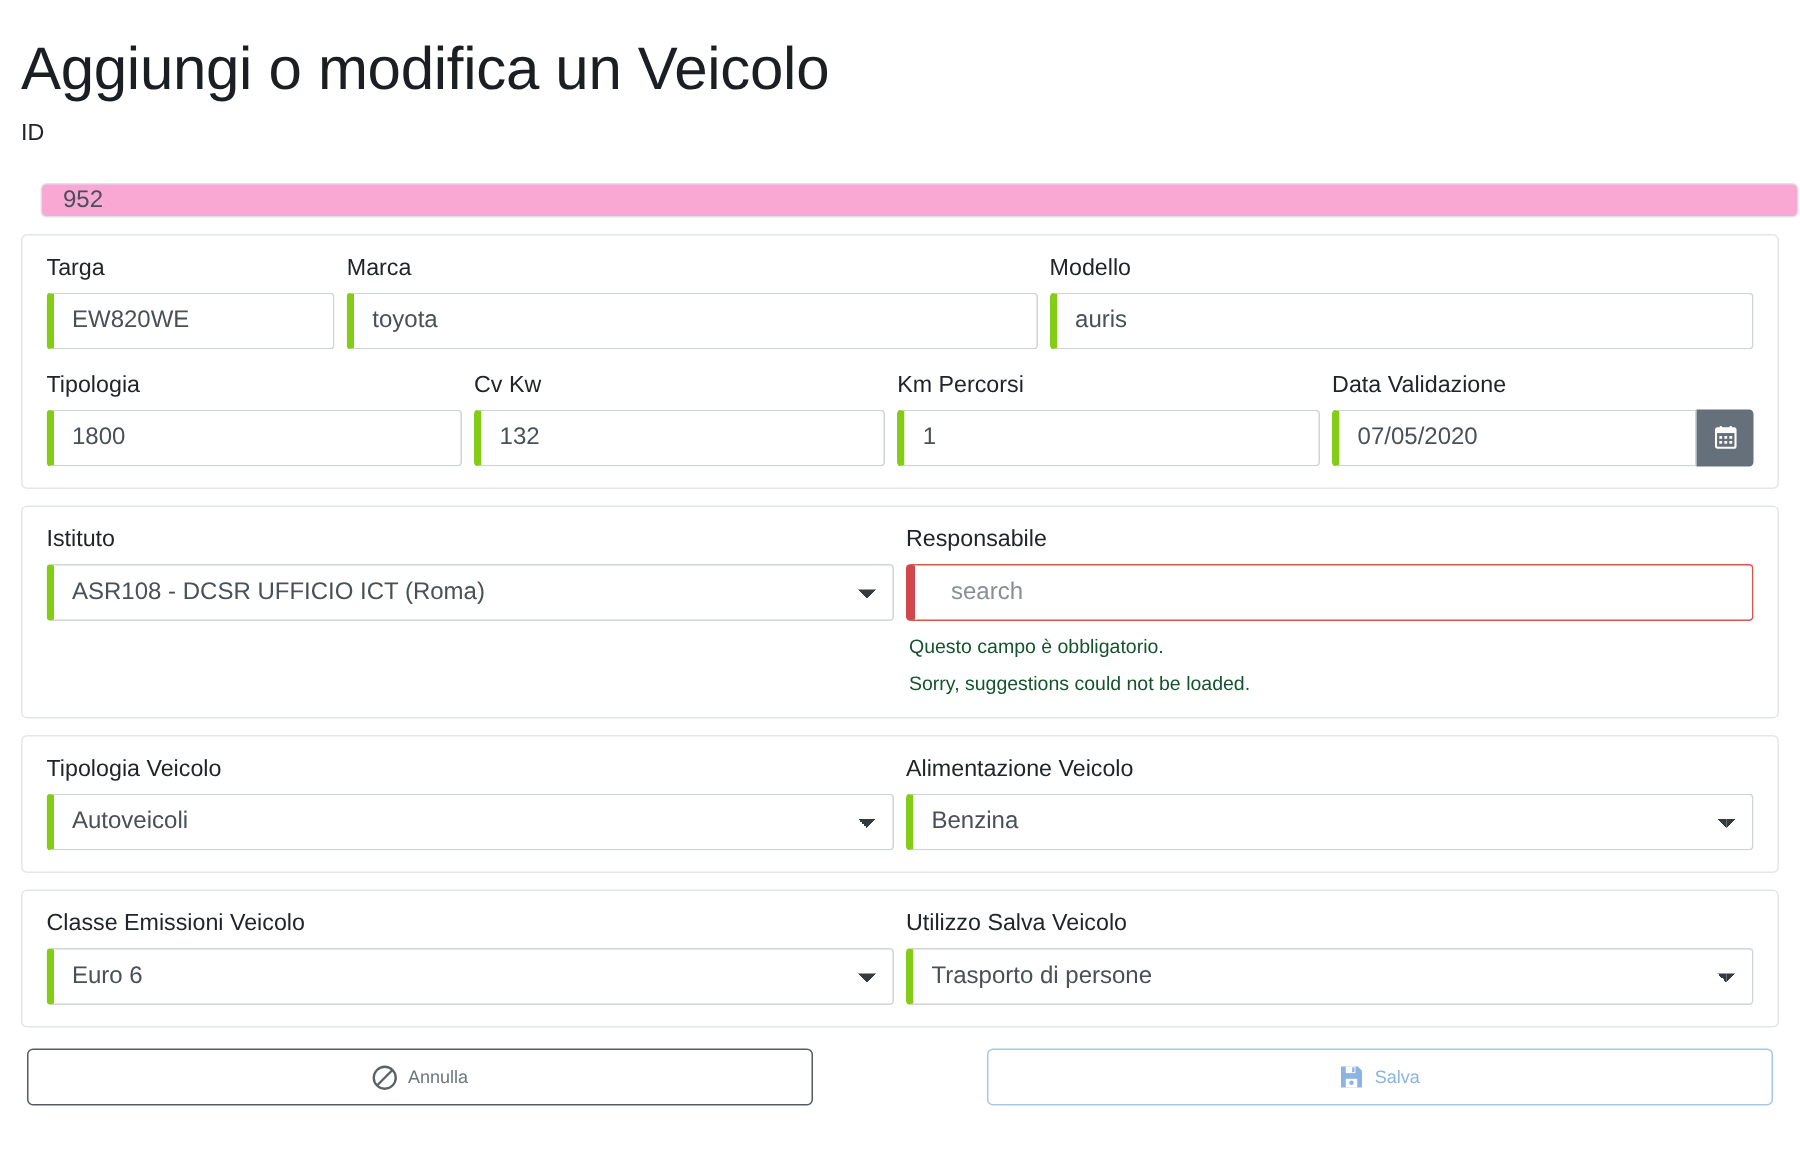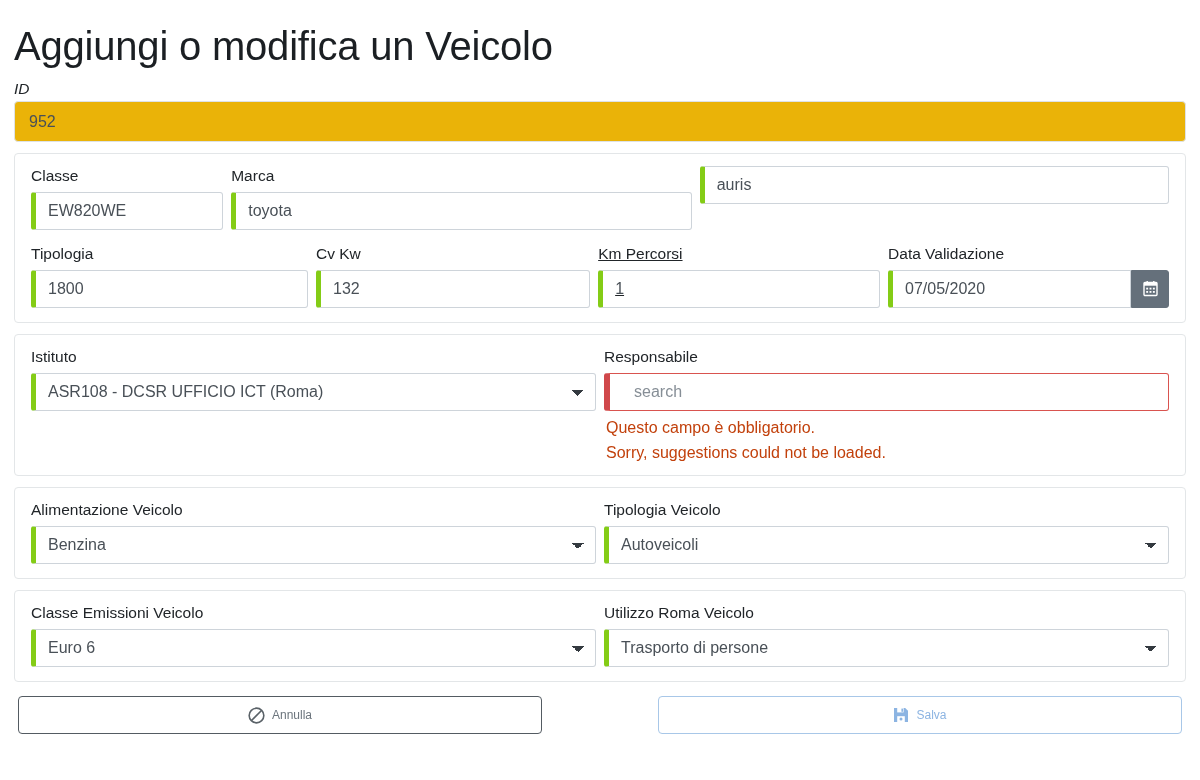--- a/index.html
+++ b/index.html
@@ -35,46 +35,46 @@
   .field-label {
     display: block;
     font-size: 15.5px;
     font-weight: 400;
     color: #212529;
     line-height: 20px;
     margin: 0 0 6px 0;
   }
   .label-id {
     margin-top: 9px;
-    margin-bottom: 2px;
-    font-style: italic;
+    margin-bottom: 23px;
   }
   
   .inp {
     box-sizing: border-box;
     height: 38px;
     width: 100%;
     border: 1px solid #ced4da;
     border-radius: 3px;
     background: #ffffff;
     font-family: "Liberation Sans", sans-serif;
     font-size: 16px;
     color: #495057;
     padding: 0 10px 0 14px;
     line-height: 36px;
     outline: none;
     display: block;
   }
   .inp.readonly {
-    background: #eab308;
+    background: #f9a8d4;
     border-color: #dee2e6;
     color: #495057;
-    height: 41px;
+    height: 23px;
     line-height: 39px;
     border-radius: 4px;
+    margin-left: 13px;
   }
   .inp.valid {
     border-left: 5px solid #84cc16;
     padding-left: 12px;
   }
   .inp.invalid {
     border: 1px solid #d9534f;
     border-left: 6px solid #d0484b;
     padding-left: 24px;
   }
@@ -111,21 +111,21 @@
   }
   .col { box-sizing: border-box; padding: 0 4px; }
 
   
   .w-targa   { width: 205px; }
   .w-marca   { width: 480px; }
   .w-modello { width: 489px; }
   
   .w-q1 { width: 292px; }
   .w-q2 { width: 289px; }
-  .w-q3 { width: 297px; text-decoration: underline; }
+  .w-q3 { width: 297px; }
   .w-q4 { width: 296px; }
   
   .w-half-l { width: 583px; }
   .w-half-r { width: 583px; }
 
   .row-2 { margin-top: 14px; }
 
   
   .input-group {
     display: flex;
@@ -149,22 +149,22 @@
     display: flex;
     align-items: center;
     justify-content: center;
     cursor: pointer;
     padding: 0;
   }
   .date-btn svg { display: block; }
 
   
   .err-msg {
-    font-size: 16px;
-    color: #c2410c;
+    font-size: 13px;
+    color: #14532d;
     line-height: 17px;
     margin-top: 8px;
     padding-left: 2px;
   }
   .err-msg + .err-msg { margin-top: 8px; }
   .resp-spacer { height: 14px; }
 
   
   .footer {
     display: flex;
@@ -209,28 +209,29 @@
 <div class="page">
 
   <h1 class="page-title">Aggiungi o modifica un Veicolo</h1>
 
   <label class="field-label label-id">ID</label>
   <input class="inp readonly" type="text" readonly="" value="952" style="">
 
   <div class="panel">
     <div class="row">
       <div class="col w-targa">
-        <label class="field-label">Classe</label>
+        <label class="field-label">Targa</label>
         <input class="inp valid" type="text" value="EW820WE" style="">
       </div>
       <div class="col w-marca">
         <label class="field-label">Marca</label>
         <input class="inp valid" type="text" value="toyota" style="">
       </div>
       <div class="col w-modello">
+        <label class="field-label">Modello</label>
         <input class="inp valid" type="text" value="auris" style="">
       </div>
     </div>
 
     <div class="row row-2">
       <div class="col w-q1">
         <label class="field-label">Tipologia</label>
         <input class="inp valid" type="text" value="1800" style="">
       </div>
       <div class="col w-q2">
@@ -279,45 +280,45 @@
         <label class="field-label">Responsabile</label>
         <input class="inp invalid" type="text" placeholder="search" style="">
         <div class="err-msg">Questo campo è obbligatorio.</div>
         <div class="err-msg">Sorry, suggestions could not be loaded.</div>
       </div>
     </div>
   </div>
 
   <div class="panel">
     <div class="row">
+      <div class="col w-half-l">
+        <label class="field-label">Tipologia Veicolo</label>
+        <select class="inp valid">
+          <option>Autoveicoli</option>
+        </select>
+      </div>
       <div class="col w-half-r">
         <label class="field-label">Alimentazione Veicolo</label>
         <select class="inp valid">
           <option>Benzina</option>
-        </select>
-      </div>
-      <div class="col w-half-l">
-        <label class="field-label">Tipologia Veicolo</label>
-        <select class="inp valid">
-          <option>Autoveicoli</option>
         </select>
       </div>
     </div>
   </div>
 
   <div class="panel">
     <div class="row">
       <div class="col w-half-l">
         <label class="field-label">Classe Emissioni Veicolo</label>
         <select class="inp valid">
           <option>Euro 6</option>
         </select>
       </div>
       <div class="col w-half-r">
-        <label class="field-label">Utilizzo Roma Veicolo</label>
+        <label class="field-label">Utilizzo Salva Veicolo</label>
         <select class="inp valid">
           <option>Trasporto di persone</option>
         </select>
       </div>
     </div>
   </div>
 
   <div class="footer">
     <div class="footer-col left">
       <button class="btn btn-cancel" type="button">

